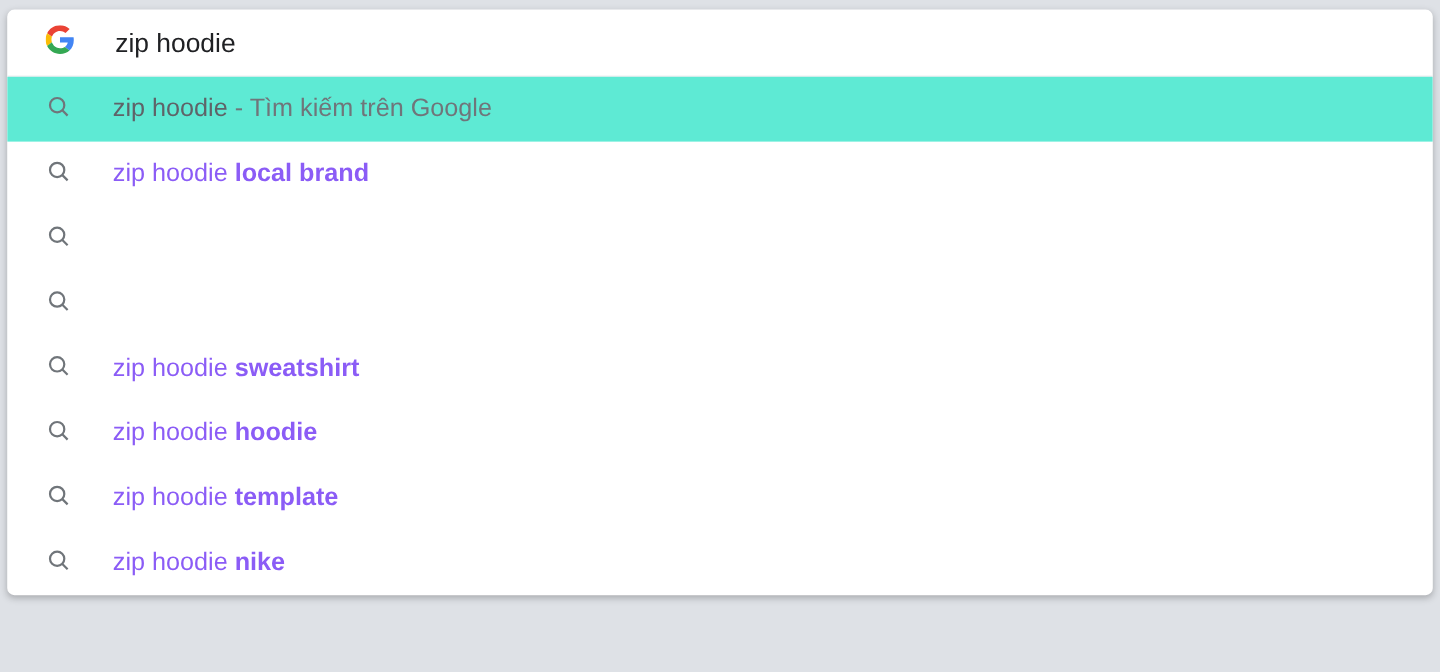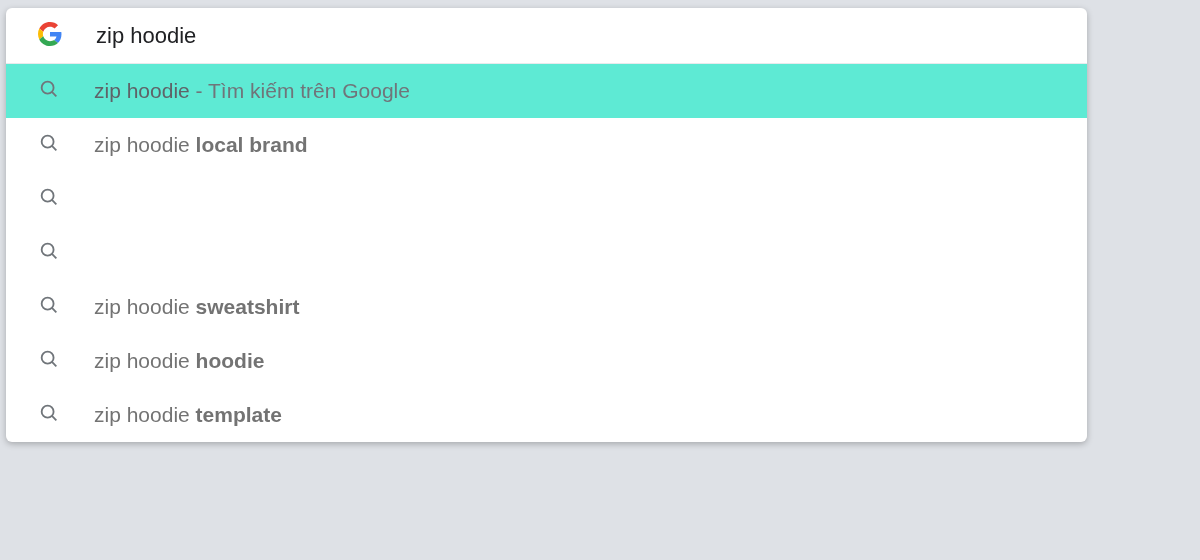--- a/index.html
+++ b/index.html
@@ -7,21 +7,21 @@
       font-family: Arial, sans-serif;
       background: #dee1e6;
       width: 1200px;
       height: 560px;
       overflow: hidden;
     }
     .panel {
       background: #fff;
       margin-top: 8px;
       margin-left: 6px;
-      width: 1081px;
+      width: 1188px;
       border-radius: 6px;
       box-shadow: 0 2px 6px rgba(0,0,0,0.25);
       overflow: hidden;
     }
     .search-row {
       display: flex;
       align-items: center;
       height: 56px;
       padding-left: 32px;
       border-bottom: 1px solid #e8eaed;
@@ -52,21 +52,21 @@
       background: #5eead4;
     }
     .magnify {
       width: 22px;
       height: 22px;
       flex-shrink: 0;
       color: #70757a;
     }
     .suggestion-text {
       font-size: 21px;
-      color: #737373;
+      color: #8b5cf6;
       margin-left: 34px;
     }
     .suggestion-text .bold { font-weight: 700; }
     .suffix {
       color: #70757a;
       font-size: 21px;
     }
     .suggestion.highlighted .suggestion-text {
       color: #5f6368;
     }
@@ -130,14 +130,21 @@
           </svg></span>
         <span class="suggestion-text"><span class="prefix">zip hoodie </span><span class="bold">hoodie</span></span>
       </div>
       <div class="suggestion">
         <span><svg class="magnify" viewBox="0 0 24 24" fill="none" stroke="currentColor" stroke-width="2">
             <circle cx="10.5" cy="10.5" r="6.5"></circle>
             <line x1="20" y1="20" x2="15.2" y2="15.2"></line>
           </svg></span>
         <span class="suggestion-text"><span class="prefix">zip hoodie </span><span class="bold">template</span></span>
       </div>
+      <div class="suggestion">
+        <span><svg class="magnify" viewBox="0 0 24 24" fill="none" stroke="currentColor" stroke-width="2">
+            <circle cx="10.5" cy="10.5" r="6.5"></circle>
+            <line x1="20" y1="20" x2="15.2" y2="15.2"></line>
+          </svg></span>
+        <span class="suggestion-text"><span class="prefix">zip hoodie </span><span class="bold">nike</span></span>
+      </div>
     </div>
 </div>
 
 </body></html>

